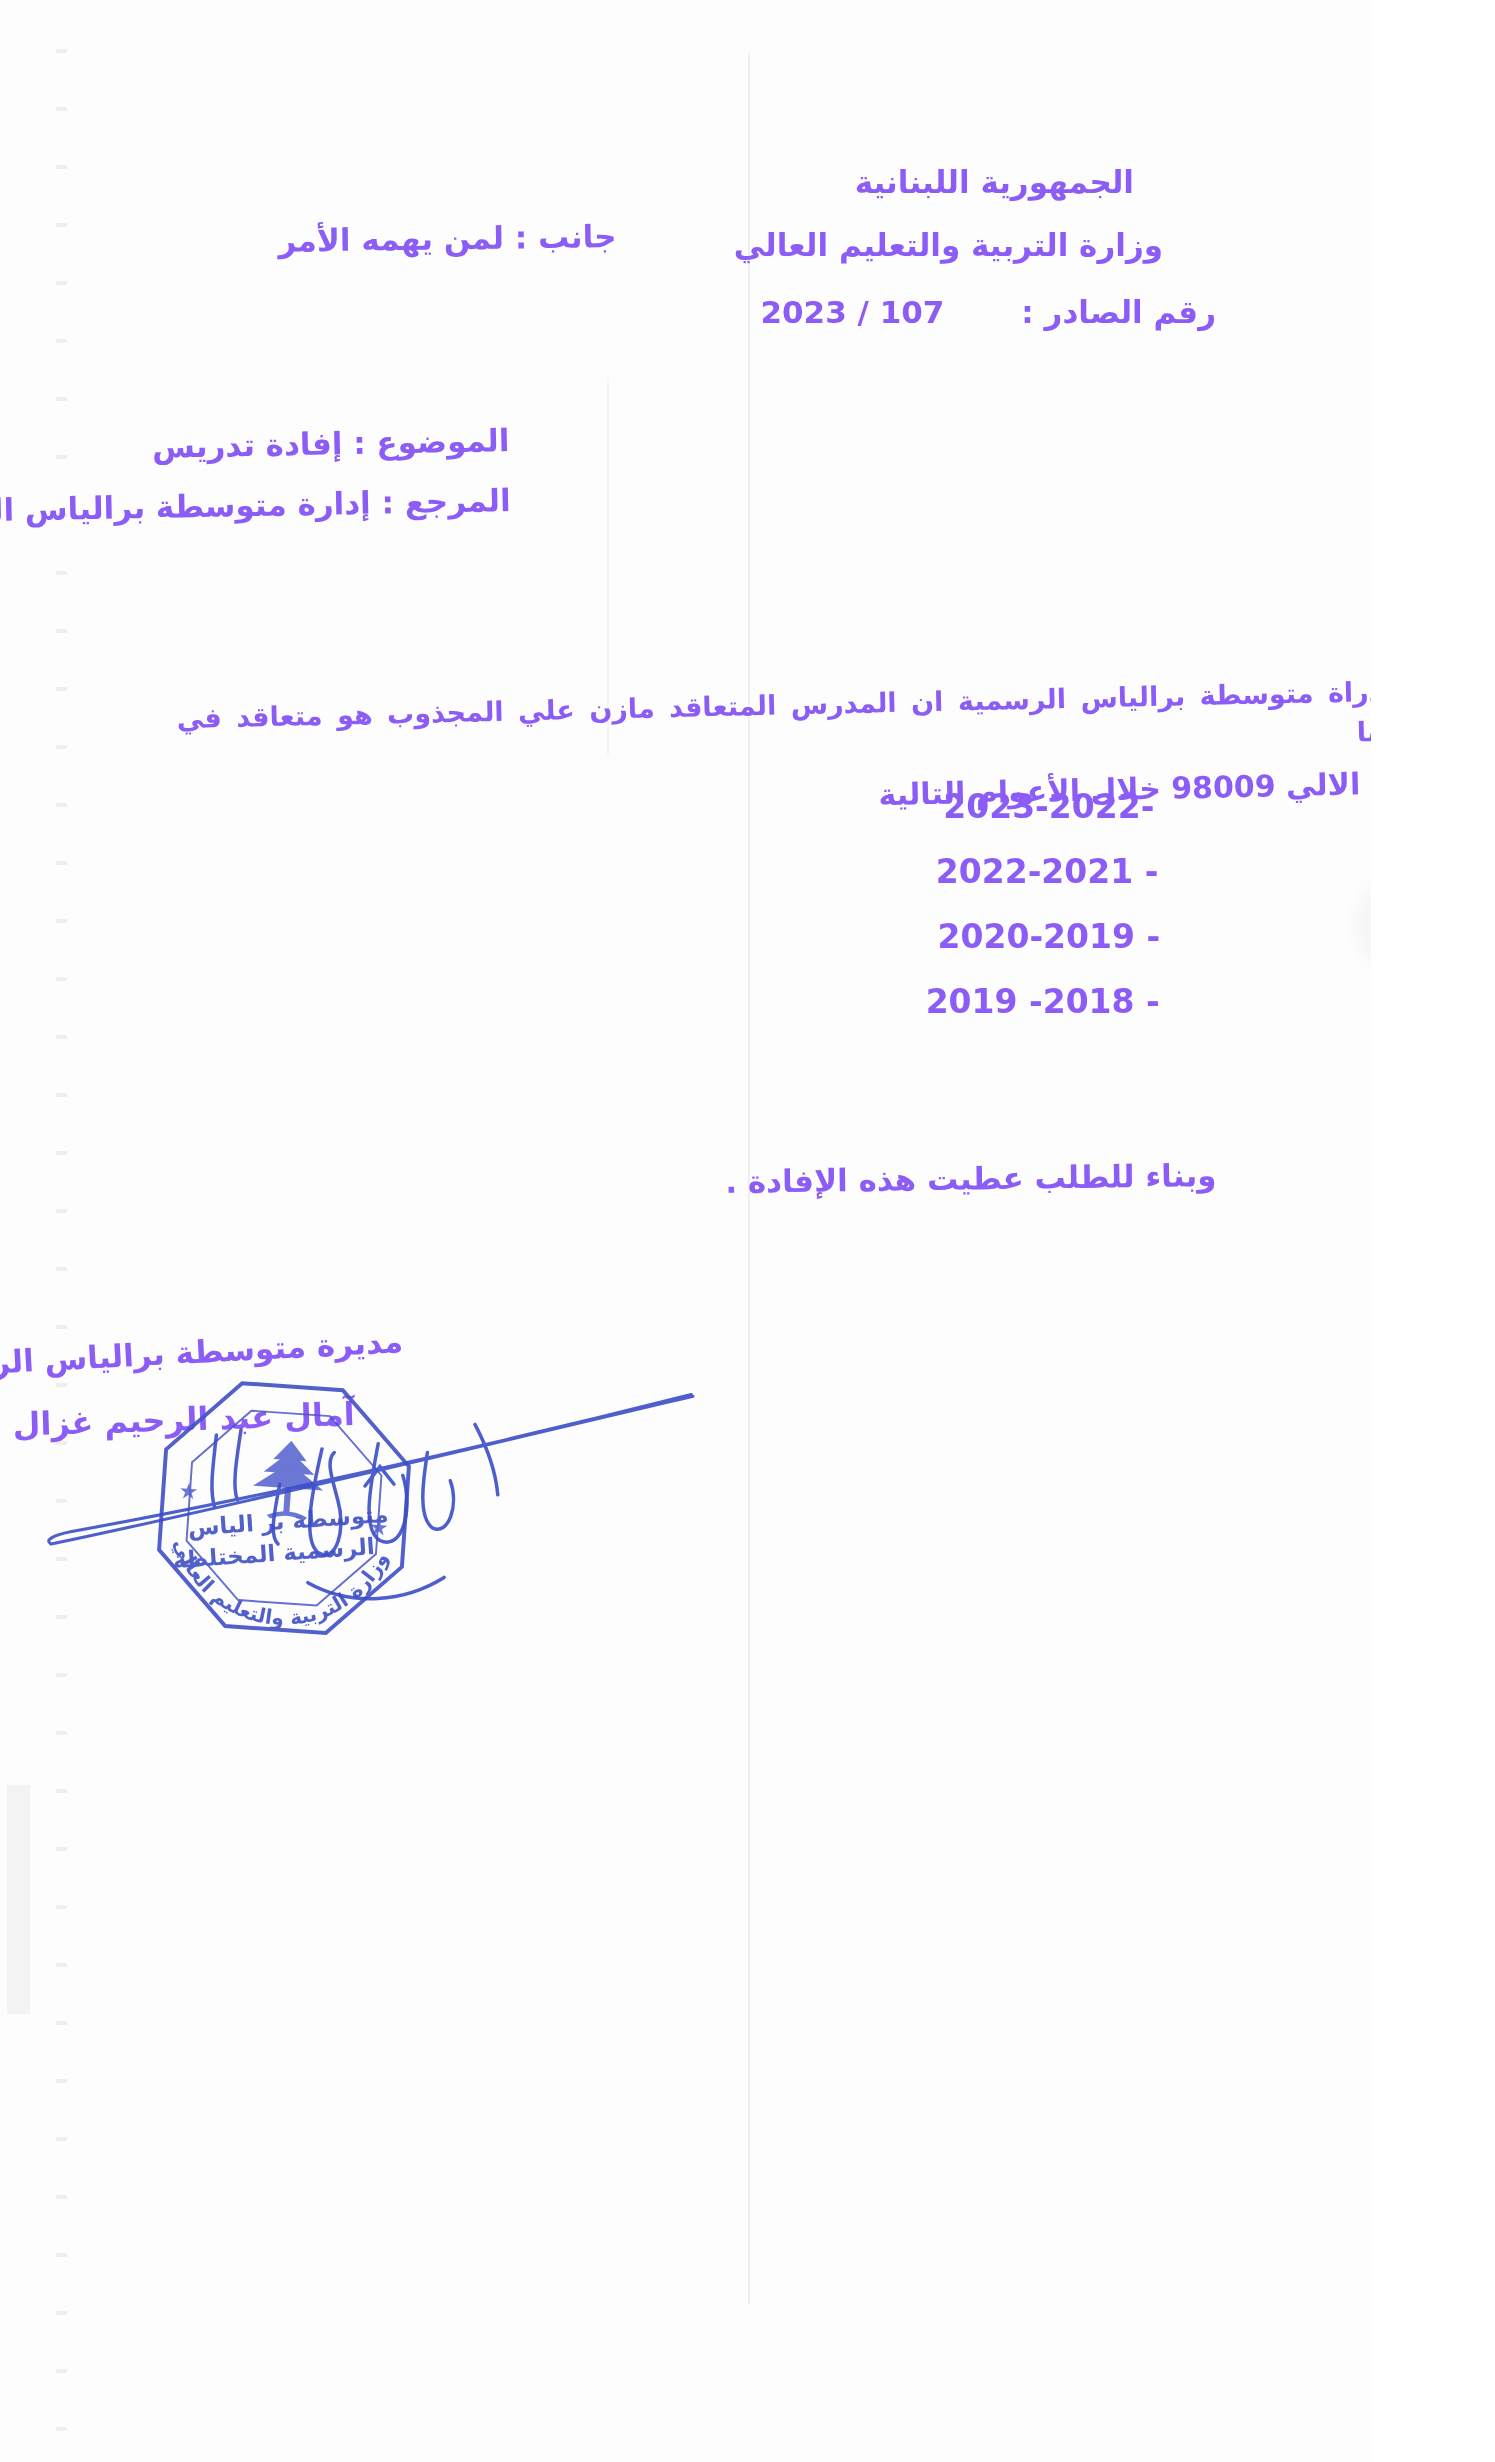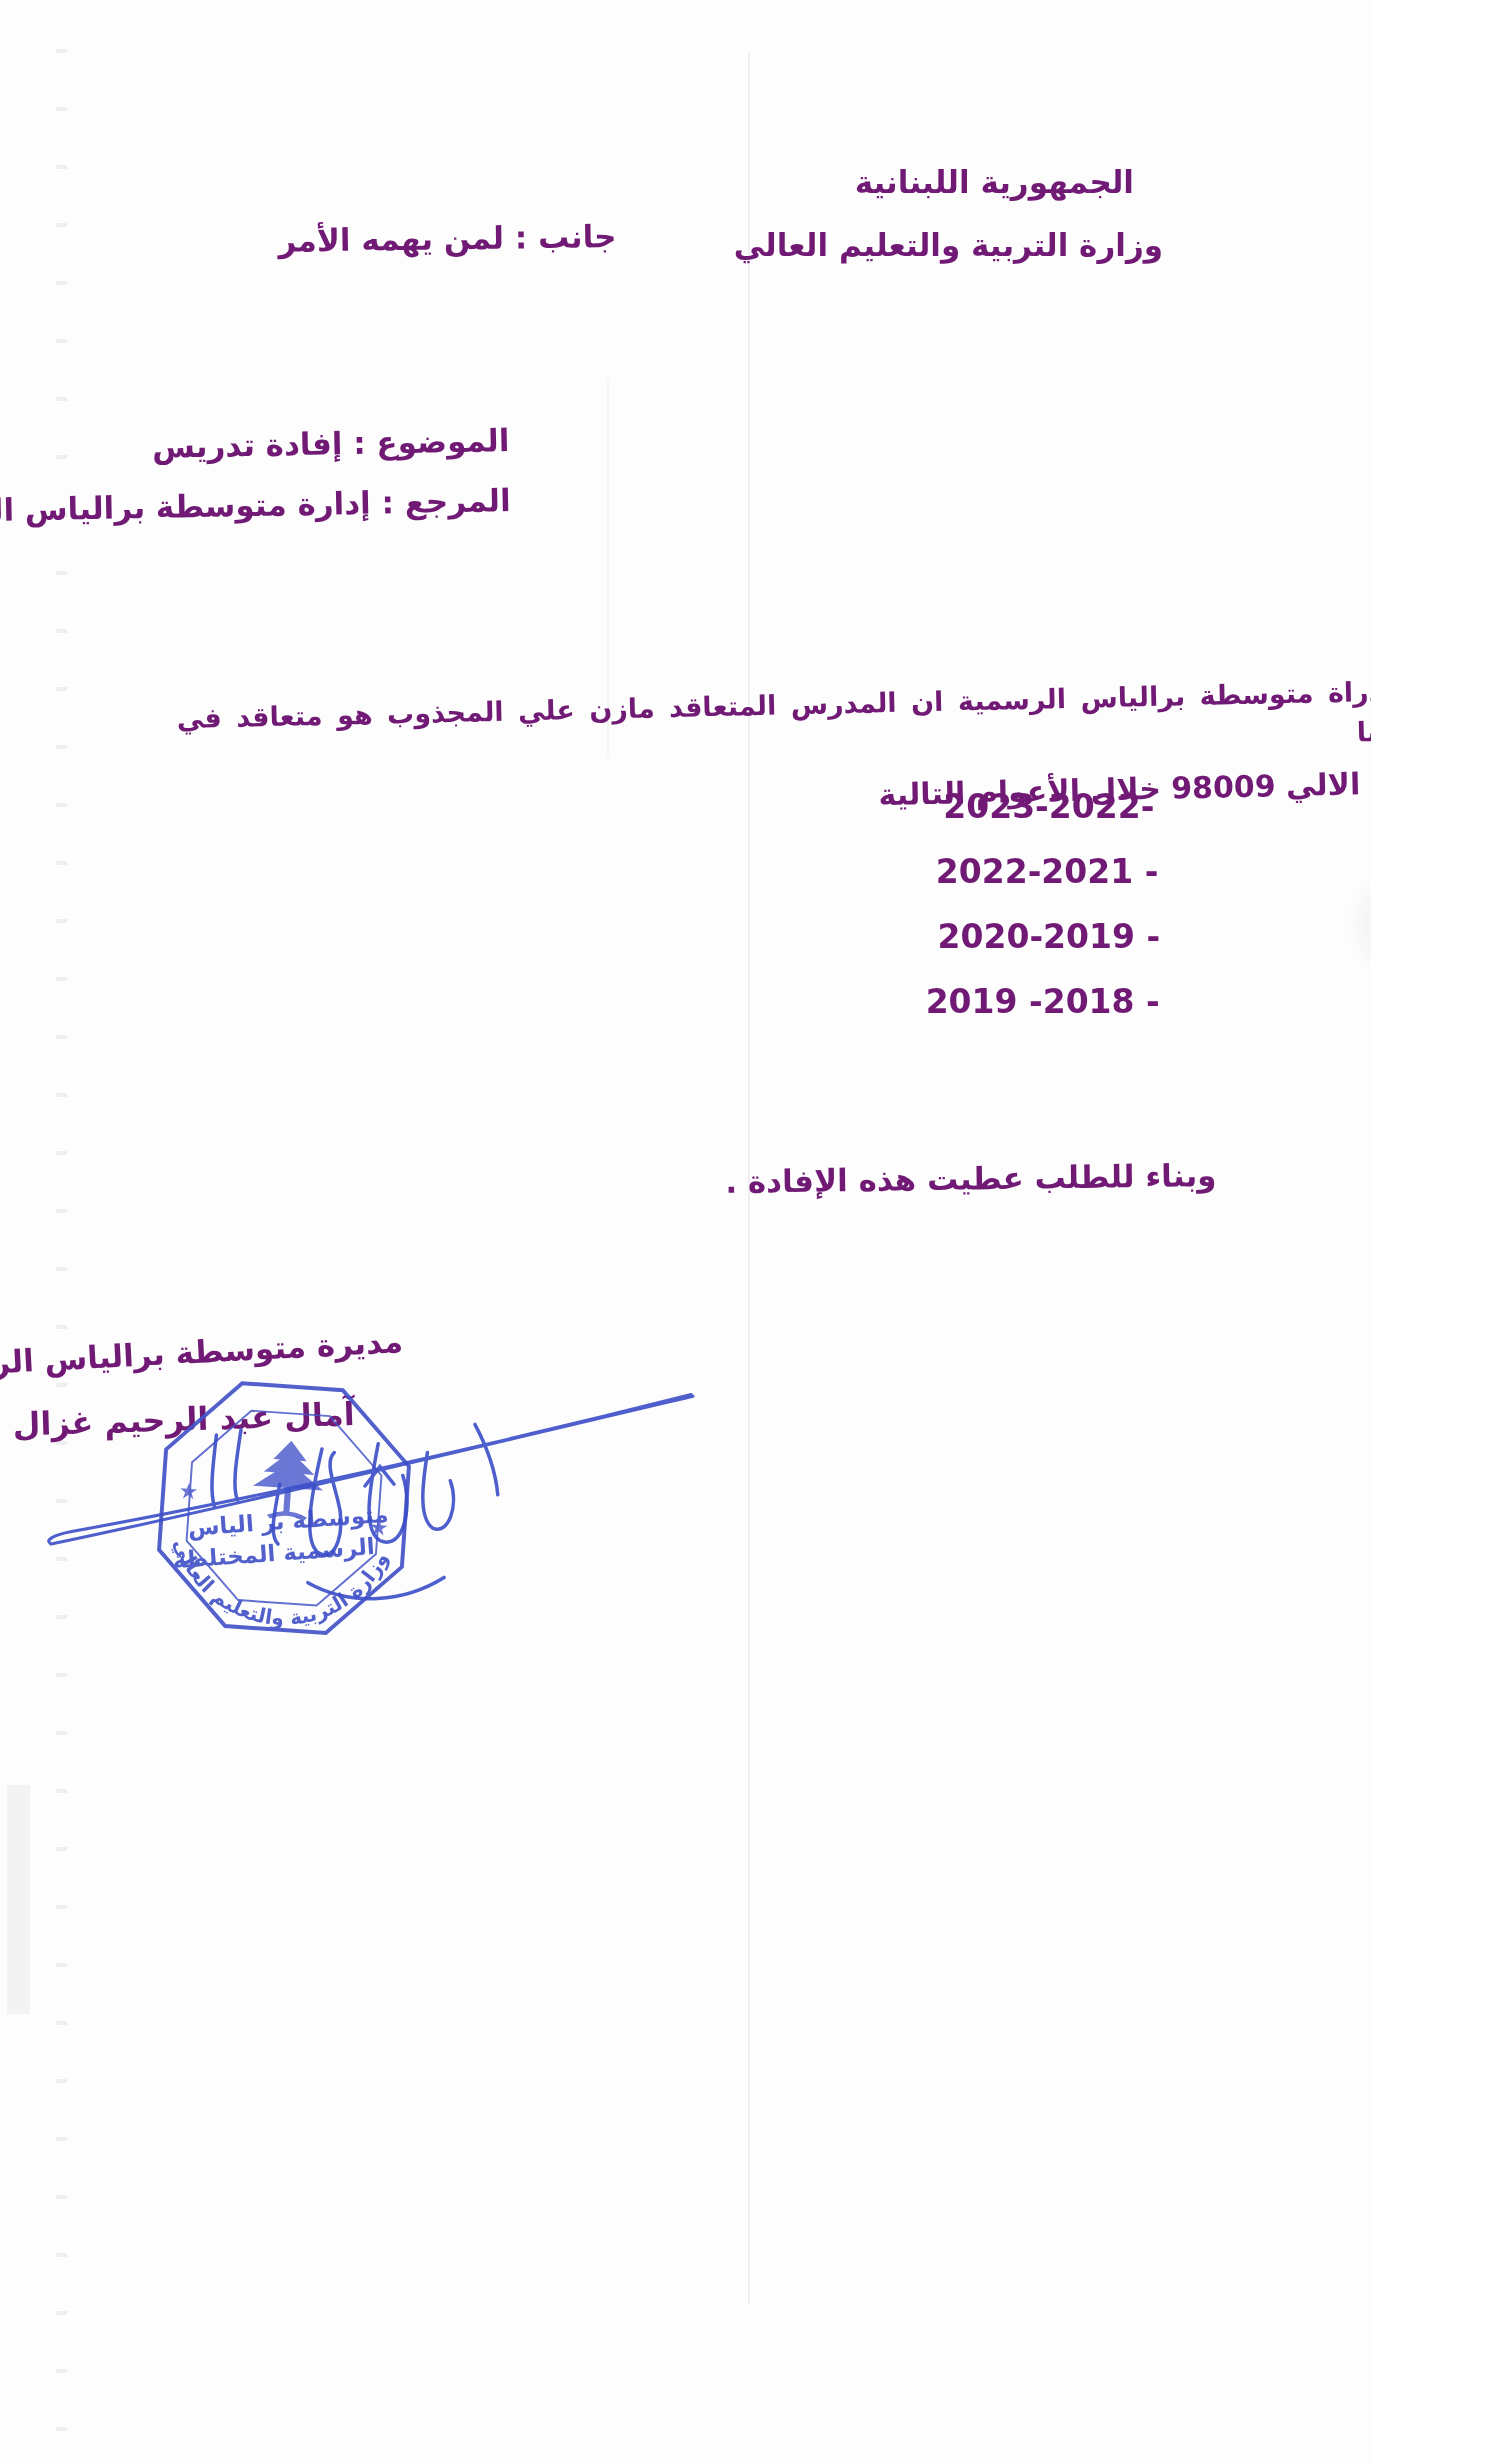--- a/index.html
+++ b/index.html
@@ -2,21 +2,21 @@
 <html lang="ar" style="font-size:14px"><head>
 <meta charset="utf-8">
 <style>
   html,body{margin:0;padding:0;background:#ffffff;}
   .page{
     position:relative;
     width:1371px;height:2462px;
     background:#fdfdfd;
     overflow:hidden;
     font-family:"DejaVu Sans",sans-serif;
-    color:#701a75;
+    color:#8b5cf6;
     font-weight:bold;
   }
   
   .right-band{
     position:absolute;left:1448px;top:0;width:47px;height:2306px;
     background:linear-gradient(to bottom,#f1f0f1 0%,#f1f0f1 55%,#ececee 58%,#ececee 80%,#f2f1f2 83%);
     border-left:0.9px solid rgba(0,0,0,0.04);
   }
   .fold-line{
     position:absolute;left:748px;top:53px;width:1.8px;height:2251px;
@@ -88,20 +88,23 @@
 
   <div class="right-band"></div>
   <div class="fold-line"></div>
   <div class="fold-line-2"></div>
   <div class="left-ticks"></div>
   <div class="left-shadow"></div>
   <div class="smudge"></div>
 
   <div class="tline country">الجمهورية اللبنانية</div>
   <div class="tline ministry">وزارة التربية والتعليم العالي</div>
+  <div class="tline ref-line">
+    <span>رقم الصادر :</span><span class="val">107 / 2023</span>
+  </div>
 
   <div class="tline addressee">جانب : لمن يهمه الأمر</div>
 
   <div class="subject-block">
     <div>الموضوع : إفادة تدريس</div>
     <div>المرجع : إدارة متوسطة برالياس الرسمية</div>
   </div>
 
   <div class="body-par">
     <div class="body-line1">تفيد ادراة متوسطة برالياس الرسمية ان المدرس المتعاقد مازن علي المجذوب هو متعاقد في مدرستنا</div>

